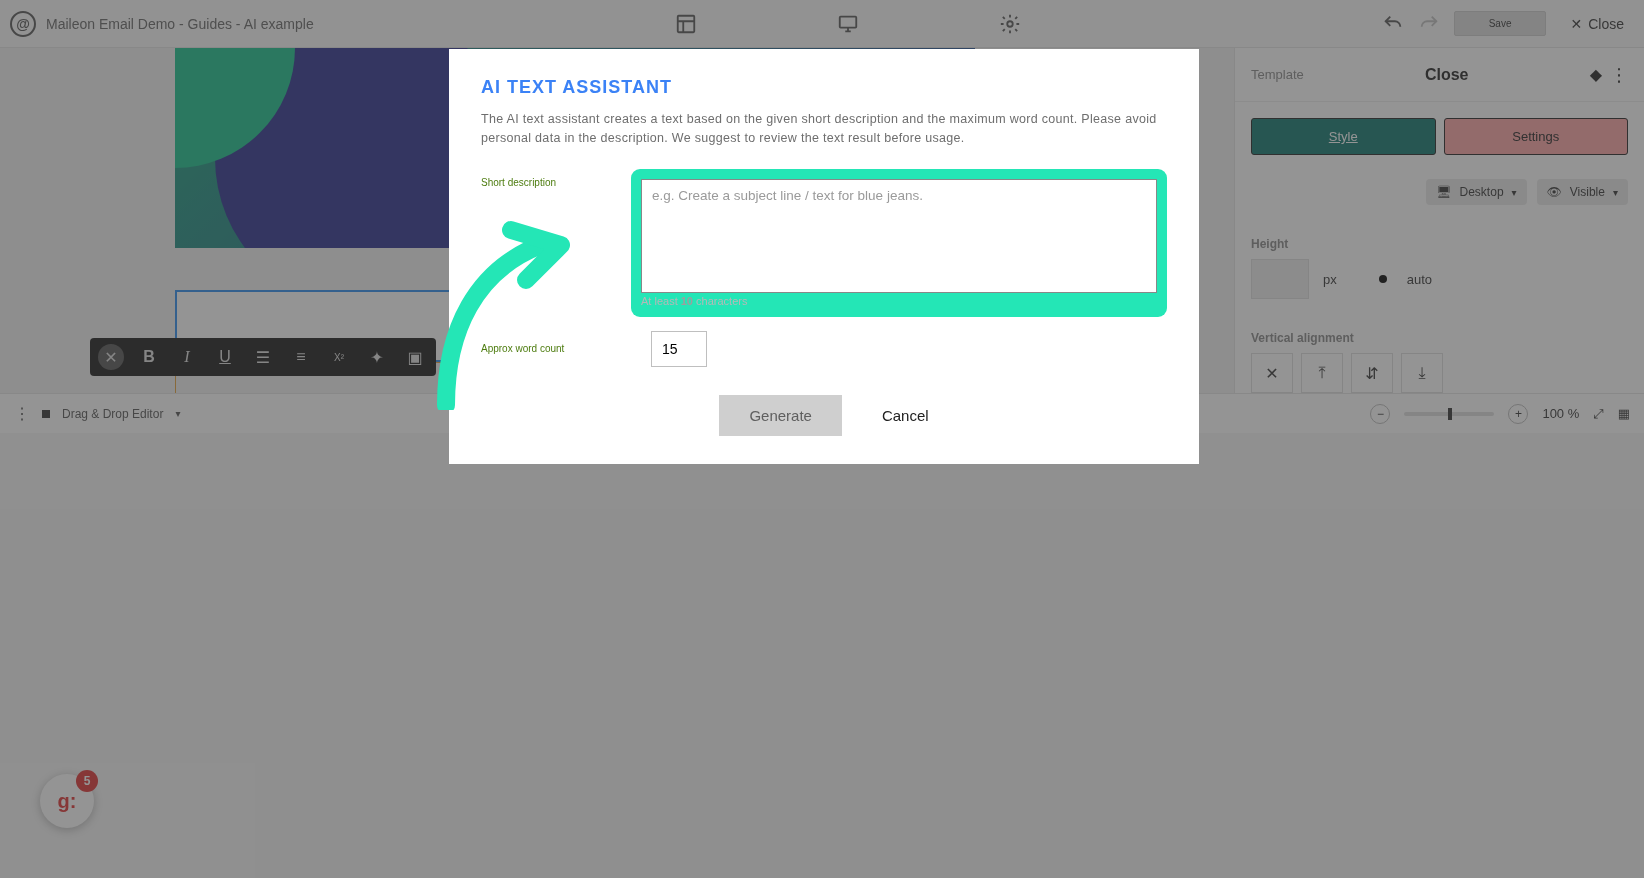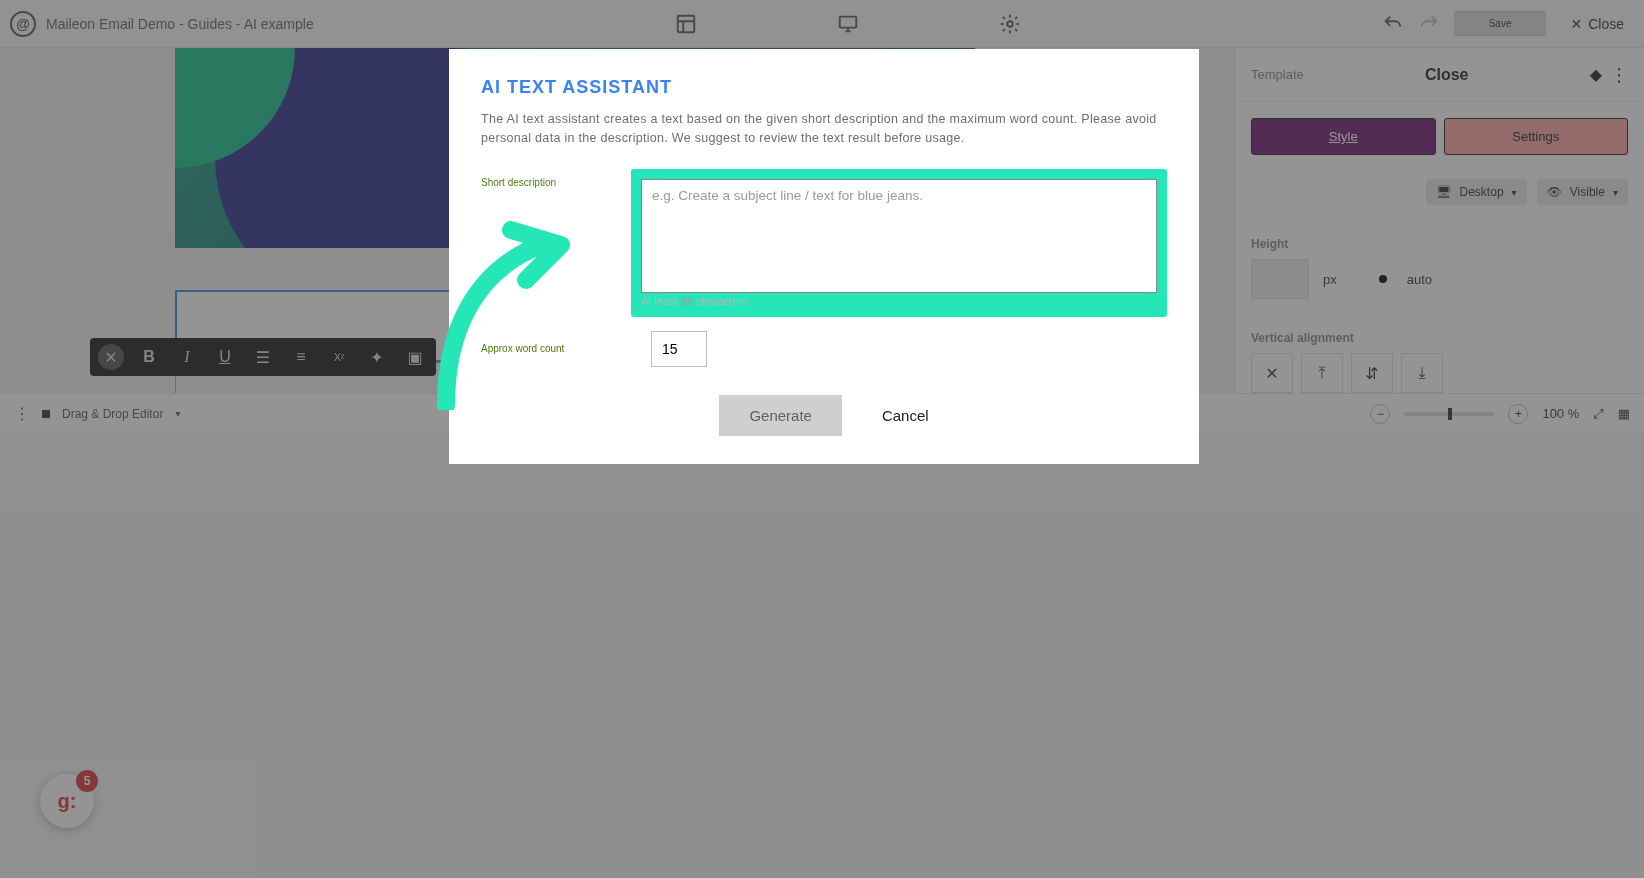--- a/index.html
+++ b/index.html
@@ -22,21 +22,21 @@
   .canvas { flex:1; background:#f2f2f2; position:relative; overflow:hidden;}
   .right-panel { width: 410px; background:#fff; border-left:1px solid #e5e5e5; display:flex; flex-direction:column;}
   .right-header { display:flex; align-items:center; height:54px; padding:0 16px; border-bottom:1px solid #eee; }
   .template-label { font-size:13px; color:#888;}
   .right-header .spacer { flex:1;}
   .text-label { font-weight:700; font-size:16px; color:#222;}
   .theme-icon { font-size:16px; color:#222;}
   .menu-dots { font-size:18px; color:#222; padding-left:8px;}
   .style-settings { display:flex; gap:8px; margin:16px 16px 8px 16px;}
   .tab-btn { flex:1; text-align:center; padding:10px 0; font-size:13px; border:1px solid #222; border-radius:3px; background:#fca5a5; cursor:pointer; color:#222;}
-  .tab-btn.active { background:#701a75; color:#fff;text-decoration:underline;}
+  .tab-btn.active { background:#0f766e; color:#fff;text-decoration:underline;}
   .pills-row { display:flex; gap:10px; justify-content:flex-end; padding: 16px 16px;}
   .pill { background:#e9e9e9; border-radius:4px; display:flex; align-items:center; gap:8px; padding:6px 10px; font-size:12px; color:#333;}
   .pill .caret { font-size:10px;}
   .pill .dev-icon{font-size:12px;}
   .section-title { font-size:12px; color:#888; padding: 16px 16px 8px 16px; font-weight:600;}
   .height-row { display:flex; align-items:center; gap:14px; padding:0 16px 16px 16px;}
   .height-input { width:58px; height:40px; background:#eee; border:1px solid #ddd;}
   .unit { font-size:13px; color:#333;}
   .radio-dot { width:8px;height:8px;border-radius:50%;background:#000;display:inline-block;margin-right:6px;}
   .va-row { display:flex; gap:8px; padding:0 16px;}
@@ -69,21 +69,21 @@
   .slider{width:90px;height:4px;background:#ddd;position:relative;border-radius:2px;}
   .slider::after{content:'';position:absolute;left:44px;top:-4px;width:4px;height:12px;background:#333;}
 
   
   .overlay { position:absolute; inset:0; background:rgba(60,60,60,0.55);}
   .modal { position:absolute; left:449px; top:49px; width:750px; background:#fff; padding:28px 32px 28px 32px;}
   .modal-title { font-size:18px; font-weight:800; letter-spacing:1px; color:#3b82f6;}
   .modal-desc { font-size:12.5px; color:#6e6e6e; margin-top:12px; line-height:1.55; letter-spacing:0.3px;}
   .form-row { display:flex; align-items:flex-start; margin-top:20px;}
   .form-label { width:170px; font-size:10px; color:#4d7c0f; padding-top:8px;}
-  .highlight-wrap { padding:10px; background:#24e6b6; border-radius:3px;}
+  .highlight-wrap { padding:10px; background:#24e6b6; border-radius:9px;}
   .short-desc-ta { width:516px; height:114px; resize:none; border:1.5px solid #888; font-size:13.5px; padding:8px 10px; font-family:inherit; color:#333;}
   .short-desc-ta::placeholder{color:#9a9a9a;}
   .char-hint { font-size:11px; color:#b7b7b7; width:516px; margin-top:-2px; padding-right:2px;}
   .char-hint b{color:#9e9e9e;}
   .word-input { width:56px; height:36px; border:1px solid #bfbfbf; text-align:left; padding:0 10px; font-size:14px;}
   .modal-actions { display:flex; justify-content:center; gap:40px; margin-top:28px;}
   .gen-btn { background:#cfcfcf; color:#5f5f5f; border:none; padding:12px 30px; font-size:15px; font-weight:500; cursor:pointer;}
   .cancel-btn { background:transparent; border:none; font-size:15px; color:#222; cursor:pointer;}
 
   

